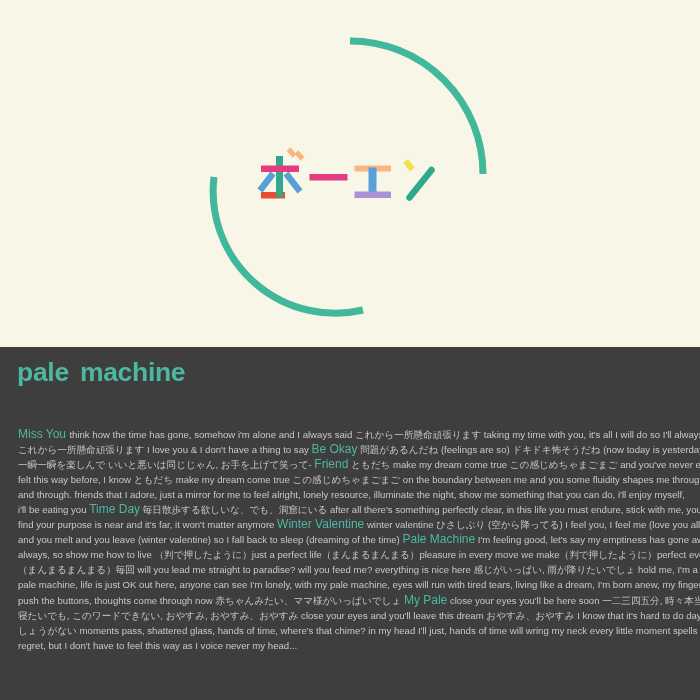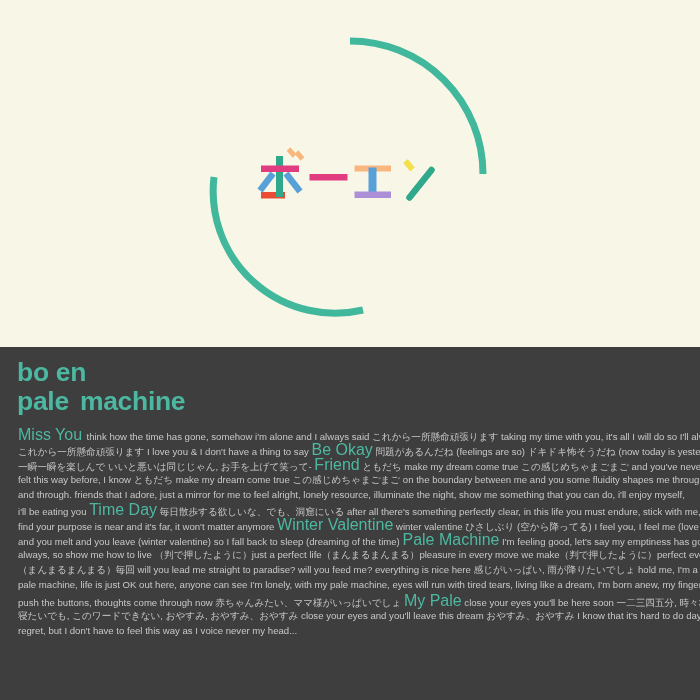--- a/index.html
+++ b/index.html
@@ -24,21 +24,21 @@
   .title-line { white-space:nowrap; }
   .album-title { word-spacing:4px; }
   .lyrics {
     position:absolute; left:18px; top:427px; width:676px;
   }
   .lyric-line {
     white-space:nowrap; height:15.05px; line-height:15.05px;
     font-size:9.6px; color:var(--body-text); letter-spacing:0;
   }
   .song-title {
-    color:var(--teal-title); font-size:16px;
+    color:var(--teal-title); font-size:12px;
   }
   .body-seg { }
 </style>
 </head>
 <body>
 
 <div class="stage">
 
   <div class="top-section">
     <svg width="700" height="347" viewBox="0 0 700 347">
@@ -73,34 +73,34 @@
           <line x1="431.5" y1="170" x2="409.5" y2="197.5" style="stroke:var(--teal-dark)" stroke-width="6.5" stroke-linecap="round"></line>
         </g>
 
       </g>
     </svg>
   </div>
 
   <div class="bottom-section"></div>
 
   <div class="title-block">
-    <div class="title-line">bo en</div>
     <div class="title-line album-title">pale machine</div>
   </div>
 
   <div class="lyrics">
       <div class="lyric-line"><span class="song-title">Miss You </span><span class="body-seg">think how the time has gone, somehow i'm alone and I always said これから一所懸命頑張ります taking my time with you, it's all I will do so I'll always say</span></div>
       <div class="lyric-line"><span class="body-seg">これから一所懸命頑張ります I love you &amp; I don't have a thing to say </span><span class="song-title">Be Okay</span><span class="body-seg"> 問題があるんだね (feelings are so) ドキドキ怖そうだね (now today is yesterday)</span></div>
       <div class="lyric-line"><span class="body-seg">一瞬一瞬を楽しんで いいと悪いは同じじゃん, お手を上げて笑って- </span><span class="song-title">Friend</span><span class="body-seg"> ともだち make my dream come true この感じめちゃまごまご and you've never even</span></div>
       <div class="lyric-line"><span class="body-seg">felt this way before, I know ともだち make my dream come true この感じめちゃまごまご on the boundary between me and you some fluidity shapes me through</span></div>
       <div class="lyric-line"><span class="body-seg">and through. friends that I adore, just a mirror for me to feel alright, lonely resource, illuminate the night, show me something that you can do, i'll enjoy myself,</span></div>
       <div class="lyric-line"><span class="body-seg">i'll be eating you </span><span class="song-title">Time Day</span><span class="body-seg"> 毎日散歩する欲しいな、でも、洞窟にいる after all there's something perfectly clear, in this life you must endure, stick with me, you'll</span></div>
       <div class="lyric-line"><span class="body-seg">find your purpose is near and it's far, it won't matter anymore </span><span class="song-title">Winter Valentine</span><span class="body-seg"> winter valentine ひさしぶり (空から降ってる) I feel you, I feel me (love you all the time)</span></div>
       <div class="lyric-line"><span class="body-seg">and you melt and you leave (winter valentine) so I fall back to sleep (dreaming of the time) </span><span class="song-title">Pale Machine</span><span class="body-seg"> I'm feeling good, let's say my emptiness has gone away,</span></div>
       <div class="lyric-line"><span class="body-seg">always, so show me how to live （判で押したように）just a perfect life（まんまるまんまる）pleasure in every move we make（判で押したように）perfect every time</span></div>
       <div class="lyric-line"><span class="body-seg">（まんまるまんまる）毎回 will you lead me straight to paradise? will you feed me? everything is nice here 感じがいっぱい, 雨が降りたいでしょ hold me, I'm a</span></div>
       <div class="lyric-line"><span class="body-seg">pale machine, life is just OK out here, anyone can see I'm lonely, with my pale machine, eyes will run with tired tears, living like a dream, I'm born anew, my fingers</span></div>
       <div class="lyric-line"><span class="body-seg">push the buttons, thoughts come through now 赤ちゃんみたい、ママ様がいっぱいでしょ </span><span class="song-title">My Pale</span><span class="body-seg"> close your eyes you'll be here soon 一二三四五分, 時々本当に</span></div>
       <div class="lyric-line"><span class="body-seg">寝たいでも, このワードできない, おやすみ, おやすみ、おやすみ close your eyes and you'll leave this dream おやすみ、おやすみ I know that it's hard to do days go by</span></div>
+      <div class="lyric-line"><span class="body-seg">しょうがない moments pass, shattered glass, hands of time, where's that chime? in my head I'll just, hands of time will wring my neck every little moment spells</span></div>
       <div class="lyric-line"><span class="body-seg">regret, but I don't have to feel this way as I voice never my head...</span></div>
     </div>
 
 </div>
 
 </body></html>

